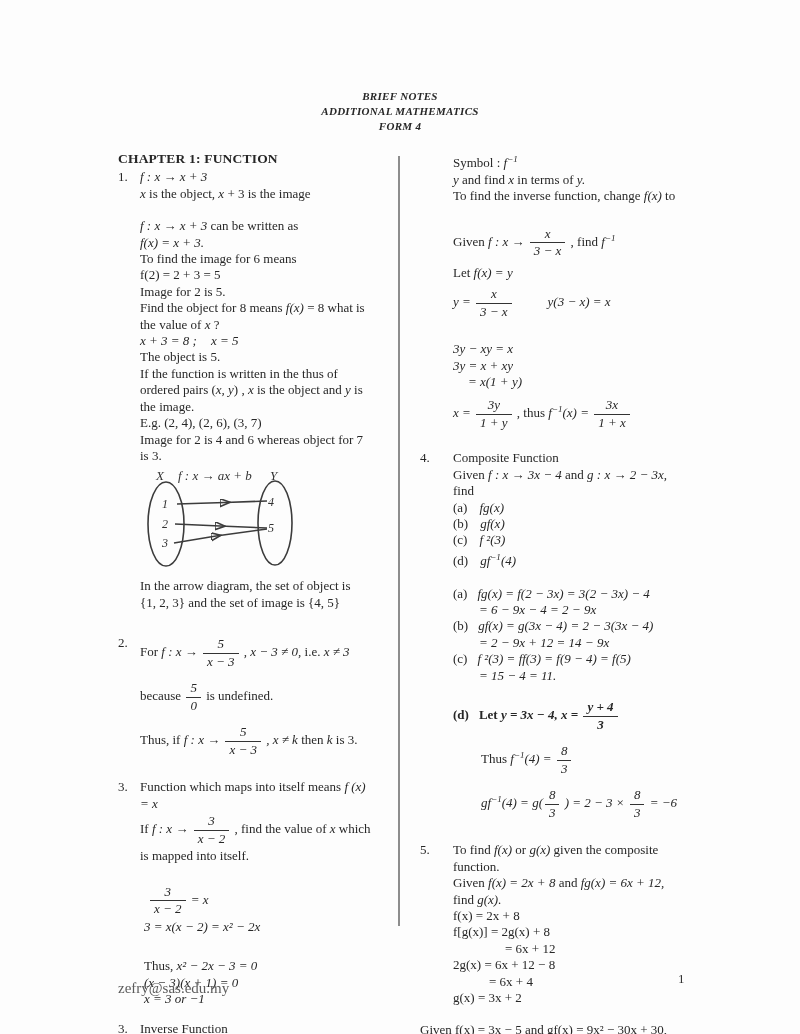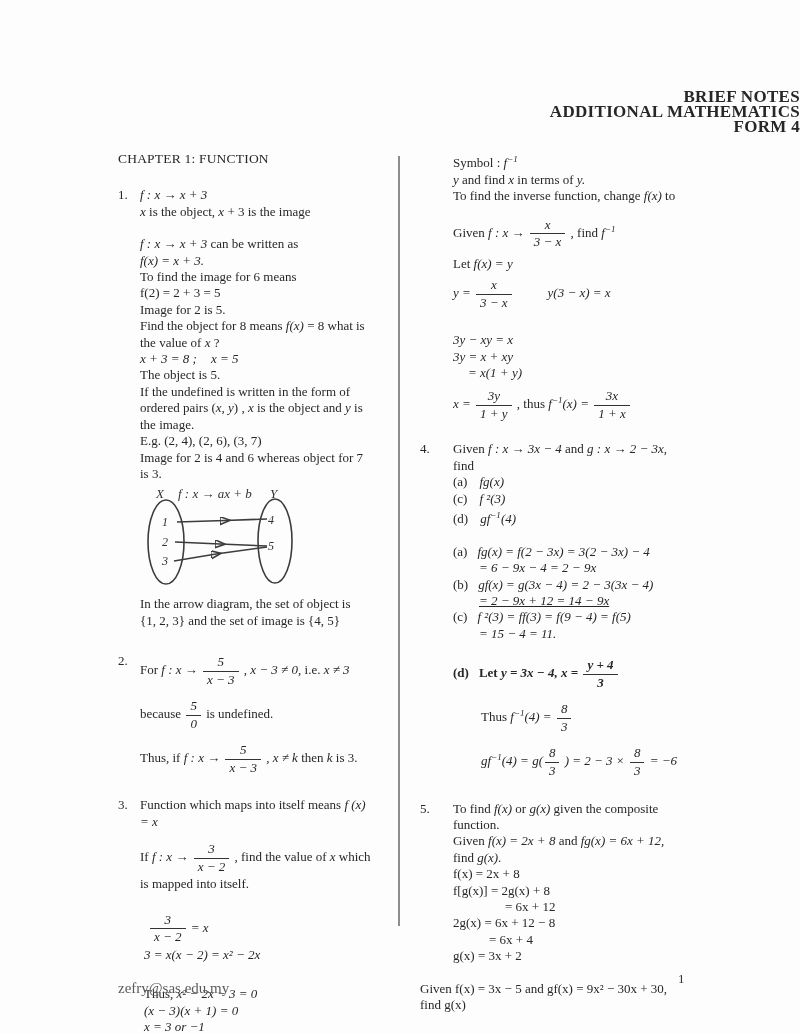--- a/index.html
+++ b/index.html
@@ -7,31 +7,32 @@
   body {
     background:#fdfdfd;
     font-family:"Liberation Serif","DejaVu Serif",serif;
     color:#272727;
     font-size:13px;
     position:relative;
     overflow:hidden;
   }
   .page-header {
     position:absolute; top:89px; left:0; width:100%;
-    text-align:right; font-weight:bold; font-size:17px; line-height:15px;
+    text-align:center; font-weight:bold; font-size:11px; line-height:15px;
     letter-spacing:.3px;
+    font-style:italic;
   }
   .col-divider {
     position:absolute; left:398px; top:156px; width:2px; height:770px;
     background:#8d8d8d;
   }
   .col { position:absolute; top:151px; line-height:16.4px; }
   .col-left  { left:118px; width:280px; }
   .col-right { left:420px; width:350px; }
-  .chapter { font-weight:normal; font-size:13.5px; margin-bottom:20px; letter-spacing:.2px; }
+  .chapter { font-weight:bold; font-size:13.5px; margin-bottom:2px; letter-spacing:.2px; }
   .item { display:flex; }
   .item-num { flex:none; }
   .col-left  .item-num { width:22px; }
   .col-right .item-num { width:33px; }
   .item-body { flex:1; }
   .plain { }
   .line { min-height:16.4px; }
   .mi { font-style:italic; }
   sup { font-size:9px; font-style:italic; }
   .frac {
@@ -73,21 +74,21 @@
         <div class="line"><span class="mi">x</span><span> is the object, </span><span class="mi">x</span><span> + 3 is the image</span></div>
         <div class="line" style="margin-top: 16px;"><span class="mi">f : x → x + 3</span><span> can be written as</span></div>
         <div class="line"><span class="mi">f(x) = x + 3.</span></div>
         <div class="line"><span>To find the image for 6 means</span></div>
         <div class="line"><span>f(2) = 2 + 3 = 5</span></div>
         <div class="line"><span>Image for 2 is 5.</span></div>
         <div class="line"><span>Find the object for 8 means </span><span class="mi">f(x)</span><span> = 8 what is</span></div>
         <div class="line"><span>the value of </span><span class="mi">x</span><span> ?</span></div>
         <div class="line"><span class="mi">x + 3 = 8 ;</span><span style="display: inline-block; width: 14px;"></span><span class="mi">x = 5</span></div>
         <div class="line"><span>The object is 5.</span></div>
-        <div class="line"><span>If the undefined is written in the form of</span></div>
+        <div class="line"><span>If the function is written in the thus of</span></div>
         <div class="line"><span>ordered pairs (</span><span class="mi">x, y</span><span>) , </span><span class="mi">x</span><span> is the object and </span><span class="mi">y</span><span> is</span></div>
         <div class="line"><span>the image.</span></div>
         <div class="line"><span>E.g. (2, 4), (2, 6), (3, 7)</span></div>
         <div class="line"><span>Image for 2 is 4 and 6 whereas object for 7</span></div>
         <div class="line"><span>is 3.</span></div>
       </div>
     </div>
     <svg id="arrow-diagram" width="190" height="108" viewBox="0 0 190 108" aria-hidden="true">
   <defs>
     <marker id="ah" markerUnits="userSpaceOnUse" markerWidth="11" markerHeight="9" refX="5" refY="4" orient="auto">
@@ -118,61 +119,63 @@
         <div class="line"><span>For </span><span class="mi">f : x → </span><span class="frac"><span class="fn">5</span><span class="fd">x − 3</span></span><span class="mi"> , x − 3 ≠ 0,</span><span> i.e. </span><span class="mi">x ≠ 3</span></div>
         <div class="line" style="margin-top: 8px;"><span>because </span><span class="frac"><span class="fn">5</span><span class="fd">0</span></span><span> is undefined.</span></div>
         <div class="line" style="margin-top: 8px;"><span>Thus, if </span><span class="mi">f : x → </span><span class="frac"><span class="fn">5</span><span class="fd">x − 3</span></span><span class="mi"> , x ≠ k</span><span> then </span><span class="mi">k</span><span> is 3.</span></div>
       </div>
     </div>
     <div class="item" style="margin-top: 20px;">
       <div class="item-num">3.</div>
       <div class="item-body">
         <div class="line"><span>Function which maps into itself means </span><span class="mi">f (x)</span></div>
         <div class="line"><span class="mi">= x</span></div>
-        <div class="line" style="margin-top: 10px;"><span>If </span><span class="mi">f : x → </span><span class="frac"><span class="fn">3</span><span class="fd">x − 2</span></span><span> , find the value of </span><span class="mi">x</span><span> which</span></div>
+        <div class="line" style=""><span>If </span><span class="mi">f : x → </span><span class="frac"><span class="fn">3</span><span class="fd">x − 2</span></span><span> , find the value of </span><span class="mi">x</span><span> which</span></div>
         <div class="line"><span>is mapped into itself.</span></div>
         <div class="line" style="margin-top: 18px; padding-left: 8px;"><span class="frac"><span class="fn">3</span><span class="fd">x − 2</span></span><span class="mi"> = x</span></div>
         <div class="line" style="padding-left: 4px;"><span class="mi">3 = x(x − 2) = x² − 2x</span></div>
         <div class="line" style="padding-left: 4px; margin-top: 23px;"><span>Thus, </span><span class="mi">x² − 2x − 3 = 0</span></div>
         <div class="line" style="padding-left: 4px;"><span class="mi">(x − 3)(x + 1) = 0</span></div>
         <div class="line" style="padding-left: 4px;"><span class="mi">x = 3 or −1</span></div>
       </div>
     </div>
     <div class="item" style="margin-top: 14px;">
       <div class="item-num">3.</div>
       <div class="item-body">
         <div class="line"><span>Inverse Function</span></div>
       </div>
     </div>
   </div>
 <div class="col col-right" id="col-right">
     <div class="plain" style="padding-left: 33px;">
       <div class="line"><span>Symbol : </span><span class="mi">f</span><sup>−1</sup></div>
       <div class="line"><span class="mi">y</span><span> and find </span><span class="mi">x</span><span> in terms of </span><span class="mi">y.</span></div>
       <div class="line"><span>To find the inverse function, change </span><span class="mi">f(x)</span><span> to</span></div>
-      <div class="line" style="margin-top: 11px;"><span>Given </span><span class="mi">f : x → </span><span class="frac"><span class="fn">x</span><span class="fd">3 − x</span></span><span> , find </span><span class="mi">f</span><sup>−1</sup></div>
+      <div class="line" style="margin-top: 20px;"><span>Given </span><span class="mi">f : x → </span><span class="frac"><span class="fn">x</span><span class="fd">3 − x</span></span><span> , find </span><span class="mi">f</span><sup>−1</sup></div>
       <div class="line" style="margin-top: 4px;"><span>Let </span><span class="mi">f(x) = y</span></div>
       <div class="line" style="margin-top: 4px;"><span class="mi">y = </span><span class="frac"><span class="fn">x</span><span class="fd">3 − x</span></span><span style="display: inline-block; width: 34px;"></span><span class="mi">y(3 − x) = x</span></div>
       <div class="line" style="margin-top: 20px;"><span class="mi">3y − xy = x</span></div>
       <div class="line"><span class="mi">3y = x + xy</span></div>
       <div class="line" style="padding-left: 15px;"><span class="mi">= x(1 + y)</span></div>
       <div class="line" style="margin-top: 6px;"><span class="mi">x = </span><span class="frac"><span class="fn">3y</span><span class="fd">1 + y</span></span><span> , thus </span><span class="mi">f</span><sup>−1</sup><span class="mi">(x) = </span><span class="frac"><span class="fn">3x</span><span class="fd">1 + x</span></span></div>
     </div>
     <div class="item" style="margin-top: 18px;">
       <div class="item-num">4.</div>
       <div class="item-body">
+        <div class="line"><span>Composite Function</span></div>
         <div class="line"><span>Given </span><span class="mi">f : x → 3x − 4</span><span> and </span><span class="mi">g : x → 2 − 3x,</span></div>
         <div class="line"><span>find</span></div>
         <div class="line"><span>(a)</span><span style="display: inline-block; width: 12px;"></span><span class="mi">fg(x)</span></div>
+        <div class="line"><span>(b)</span><span style="display: inline-block; width: 12px;"></span><span class="mi">gf(x)</span></div>
         <div class="line"><span>(c)</span><span style="display: inline-block; width: 12px;"></span><span class="mi">f ²(3)</span></div>
         <div class="line"><span>(d)</span><span style="display: inline-block; width: 12px;"></span><span class="mi">gf</span><sup>−1</sup><span class="mi">(4)</span></div>
         <div class="line" style="margin-top: 16px;"><span>(a)</span><span style="display: inline-block; width: 10px;"></span><span class="mi">fg(x) = f(2 − 3x) = 3(2 − 3x) − 4</span></div>
         <div class="line" style="padding-left: 26px;"><span class="mi">= 6 − 9x − 4 = 2 − 9x</span></div>
         <div class="line"><span>(b)</span><span style="display: inline-block; width: 10px;"></span><span class="mi">gf(x) = g(3x − 4) = 2 − 3(3x − 4)</span></div>
-        <div class="line" style="padding-left: 26px; text-decoration: underline;"><span class="mi">= 2 − 9x + 12 = 14 − 9x</span></div>
+        <div class="line" style="padding-left: 26px;"><span class="mi">= 2 − 9x + 12 = 14 − 9x</span></div>
         <div class="line"><span>(c)</span><span style="display: inline-block; width: 10px;"></span><span class="mi">f ²(3) = ff(3) = f(9 − 4) = f(5)</span></div>
         <div class="line" style="padding-left: 26px;"><span class="mi">= 15 − 4 = 11.</span></div>
         <div class="line" style="margin-top: 14px; font-weight: bold;"><span>(d)</span><span style="display: inline-block; width: 10px;"></span><span>Let </span><span class="mi">y = 3x − 4, x = </span><span class="frac"><span class="fn">y + 4</span><span class="fd">3</span></span></div>
         <div class="line" style="margin-top: 8px; padding-left: 28px;"><span>Thus </span><span class="mi">f</span><sup>−1</sup><span class="mi">(4) = </span><span class="frac"><span class="fn">8</span><span class="fd">3</span></span></div>
         <div class="line" style="margin-top: 8px; padding-left: 28px;"><span class="mi">gf</span><sup>−1</sup><span class="mi">(4) = g(</span><span class="frac"><span class="fn">8</span><span class="fd">3</span></span><span class="mi"> ) = 2 − 3 × </span><span class="frac"><span class="fn">8</span><span class="fd">3</span></span><span class="mi"> = −6</span></div>
       </div>
     </div>
     <div class="item" style="margin-top: 20px;">
       <div class="item-num">5.</div>
       <div class="item-body">

